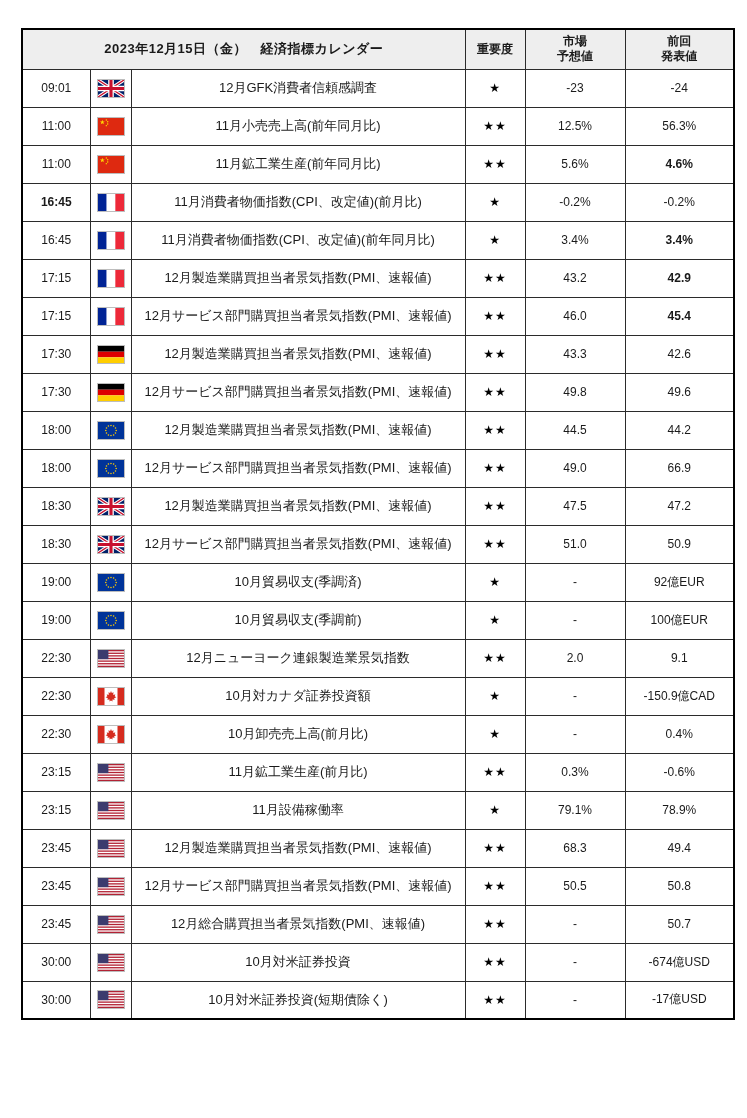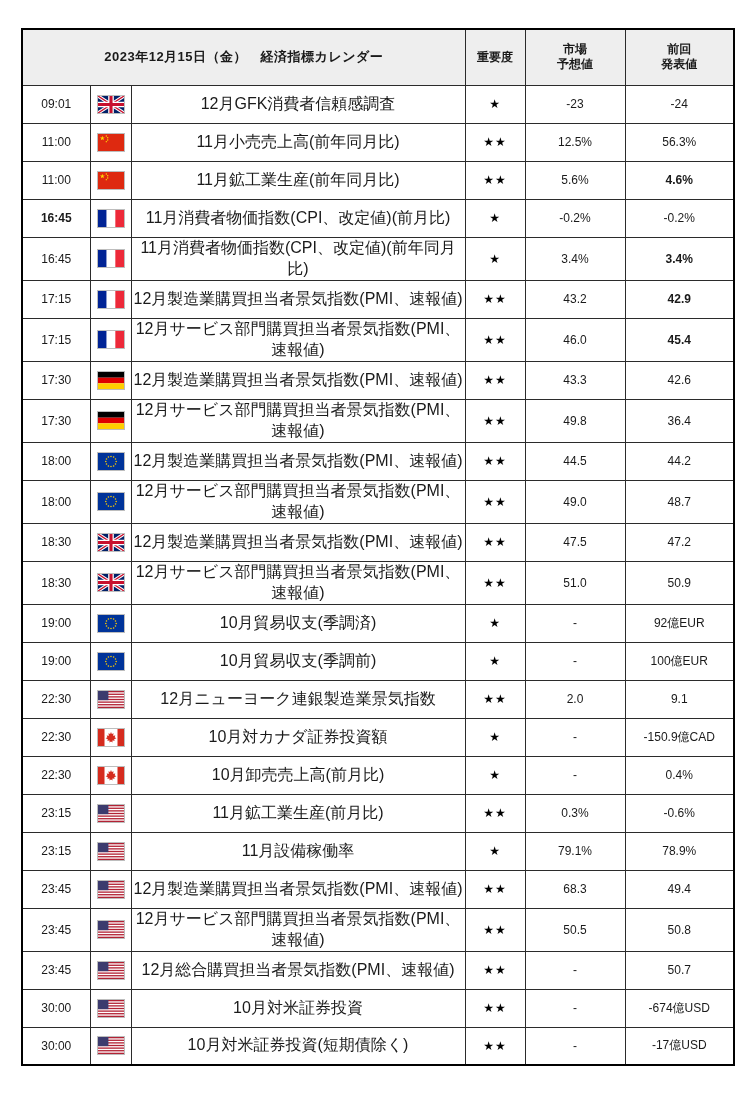--- a/index.html
+++ b/index.html
@@ -22,29 +22,29 @@
   th, td {
     border: 1px solid #2b2b2b;
     text-align: center;
     vertical-align: middle;
     padding: 0 2px;
     font-size: 12px;
     overflow: hidden;
   }
   thead th {
     background: #eeeeee;
-    height: 56px;
+    height: 40px;
     font-weight: bold;
     line-height: 1.25;
   }
   th.title-cell { font-size: 13px; letter-spacing: 0.5px; }
   tbody td { height: 38px; background: #ffffff; }
   td.bold { font-weight: bold; }
   td.col-time { font-size: 12px; margin-left: 48px; }
-  td.col-event { font-size: 16px; margin-top: 32px; }
+  td.col-event { font-size: 13px; margin-top: 32px; }
   td.stars { font-size: 12px; letter-spacing: 1px; color: #000; }
   .flag {
     display: inline-block;
     width: 28px; height: 19px;
     border: 1px solid #bdbdbd;
     line-height: 0;
     vertical-align: middle;
     background: #fff;
   }
   .flag svg { display: block; width: 100%; height: 100%; }
@@ -177,21 +177,21 @@
       <tr>
         <td class="col-time">17:30</td>
         <td class="col-flag"><span class="flag"><svg xmlns="http://www.w3.org/2000/svg" viewBox="0 0 30 20" preserveAspectRatio="none">
               <rect width="30" height="6.7" fill="#000000"></rect>
               <rect y="6.7" width="30" height="6.6" fill="#DD0000"></rect>
               <rect y="13.3" width="30" height="6.7" fill="#FFCE00"></rect>
             </svg></span></td>
         <td class="col-event">12月サービス部門購買担当者景気指数(PMI、速報値)</td>
         <td class="col-importance stars">★★</td>
         <td class="col-forecast">49.8</td>
-        <td class="col-previous">36.4</td>
+        <td class="col-previous">49.6</td>
       </tr>
       <tr>
         <td class="col-time">18:00</td>
         <td class="col-flag"><span class="flag"><svg xmlns="http://www.w3.org/2000/svg" viewBox="0 0 30 20" preserveAspectRatio="none">
               <rect width="30" height="20" fill="#003399"></rect>
               <g fill="#FFCC00">
                 <circle cx="15" cy="4" r="0.9"></circle>
                 <circle cx="18" cy="4.8" r="0.9"></circle>
                 <circle cx="20.2" cy="7" r="0.9"></circle>
                 <circle cx="21" cy="10" r="0.9"></circle>
@@ -225,21 +225,21 @@
                 <circle cx="12" cy="15.2" r="0.9"></circle>
                 <circle cx="9.8" cy="13" r="0.9"></circle>
                 <circle cx="9" cy="10" r="0.9"></circle>
                 <circle cx="9.8" cy="7" r="0.9"></circle>
                 <circle cx="12" cy="4.8" r="0.9"></circle>
               </g>
             </svg></span></td>
         <td class="col-event">12月サービス部門購買担当者景気指数(PMI、速報値)</td>
         <td class="col-importance stars">★★</td>
         <td class="col-forecast">49.0</td>
-        <td class="col-previous">48.7</td>
+        <td class="col-previous">66.9</td>
       </tr>
       <tr>
         <td class="col-time">18:30</td>
         <td class="col-flag"><span class="flag"><svg xmlns="http://www.w3.org/2000/svg" viewBox="0 0 30 20" preserveAspectRatio="none">
               <rect width="30" height="20" fill="#012169"></rect>
               <path d="M0,0 L30,20 M30,0 L0,20" stroke="#ffffff" stroke-width="4"></path>
               <path d="M0,0 L30,20 M30,0 L0,20" stroke="#C8102E" stroke-width="1.6"></path>
               <path d="M15,0 L15,20 M0,10 L30,10" stroke="#ffffff" stroke-width="6.5"></path>
               <path d="M15,0 L15,20 M0,10 L30,10" stroke="#C8102E" stroke-width="3.6"></path>
             </svg></span></td>

